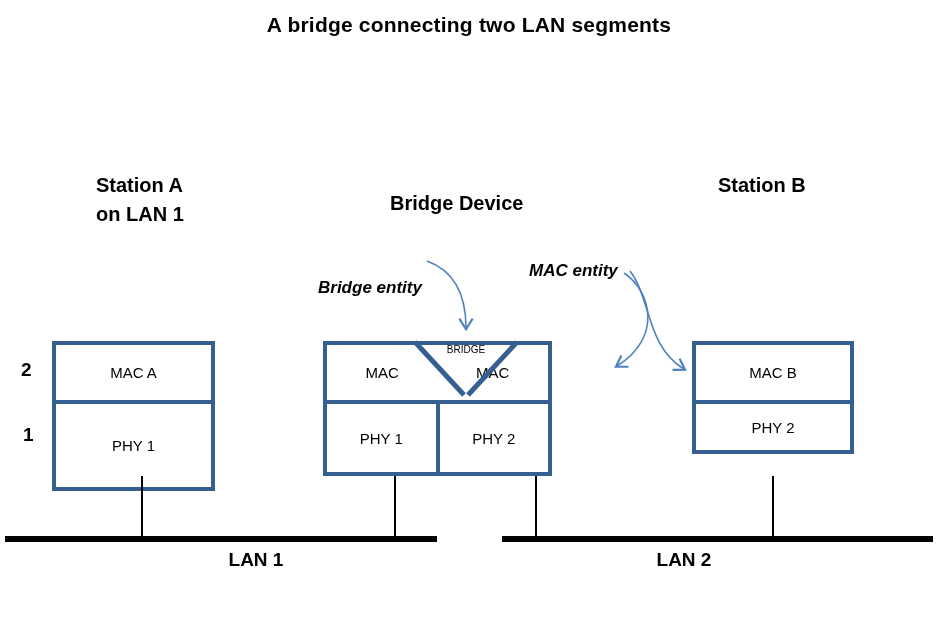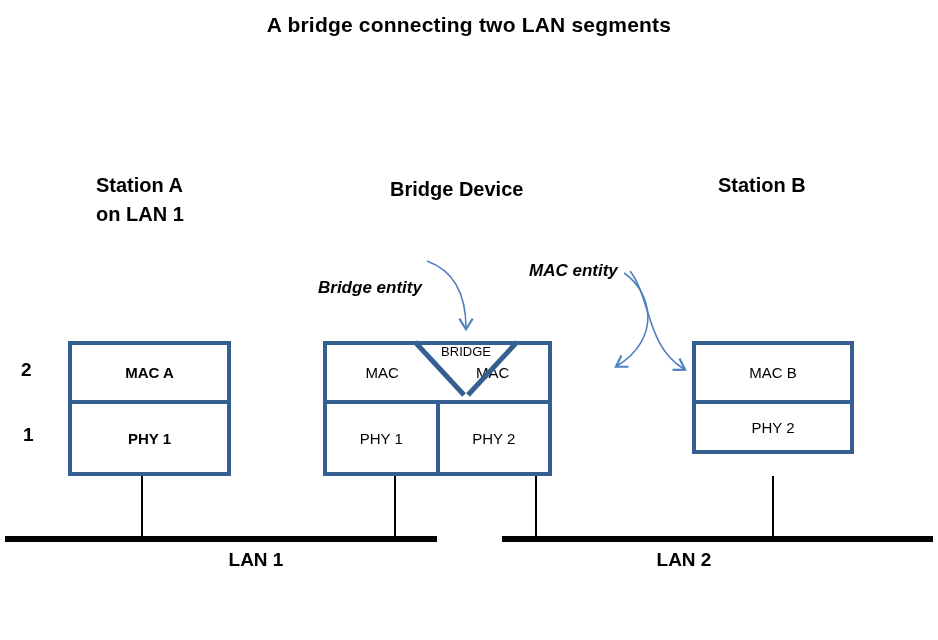--- a/index.html
+++ b/index.html
@@ -26,49 +26,49 @@
     display:flex; flex-direction:column;
   }
   .cell {
     display:flex; align-items:center; justify-content:center;
     font-size:15px; color:var(--text,#000);
   }
   .row-top { height:55px; border-bottom:4px solid var(--box-border,#365F91); flex:none; display:flex; }
   .row-bottom { flex:1; display:flex; }
   .half { flex:1; display:flex; align-items:center; justify-content:center; font-size:15px; }
   .vdiv { width:4px; background:var(--box-border,#365F91); flex:none; }
-  .bridge-label { left:426px; top:344px; width:80px; text-align:center; font-size:13px; }
+  .bridge-label { left:426px; top:344px; width:80px; text-align:center; font-size:10px; }
   .lan-label { font-size:19px; font-weight:600; width:90px; text-align:center; }
   svg.overlay { position:absolute; left:0; top:0; width:938px; height:640px; pointer-events:none; }
 </style>
 </head>
 <body>
 
 <div class="canvas">
 
   <div class="abs title">A bridge connecting two LAN segments</div>
 
   <div class="abs heading" style="left:96px; top:171px;">
     <span>Station A</span>
     <span>on LAN 1</span>
   </div>
-  <div class="abs heading" style="left:390px; top:175px;">
+  <div class="abs heading" style="left:390px; top:189px;">
     <span>Bridge Device</span>
   </div>
   <div class="abs heading" style="left:718px; top:171px;">
     <span>Station B</span>
   </div>
 
   <div class="abs annot" style="left:318px; top:250px;margin-top:28px;">Bridge entity</div>
   <div class="abs annot" style="left:529px; top:261px;">MAC entity</div>
 
   <div class="abs layer-num" style="left:21px; top:359px;">2</div>
   <div class="abs layer-num" style="left:23px; top:424px;">1</div>
 
-  <div class="box" style="left:68px; top:341px; width:163px; height:135px;font-weight:bold;">
+  <div class="box" style="left:52px; top:341px; width:163px; height:150px;">
     <div class="row-top cell">
       <span>MAC A</span>
     </div>
     <div class="row-bottom cell">
       <span>PHY 1</span>
     </div>
   </div>
 
   <div class="box" style="left:323px; top:341px; width:229px; height:135px;">
     <div class="row-top">

